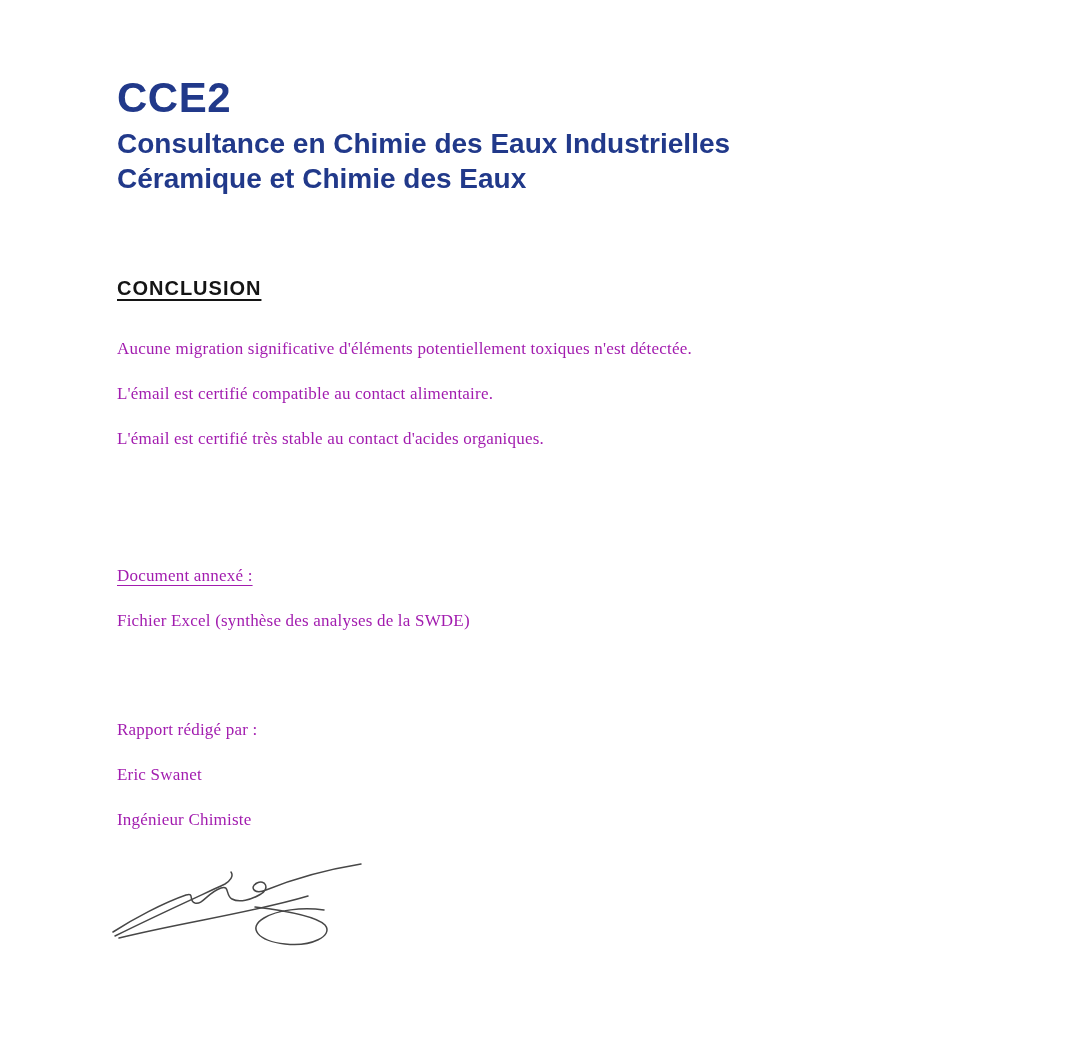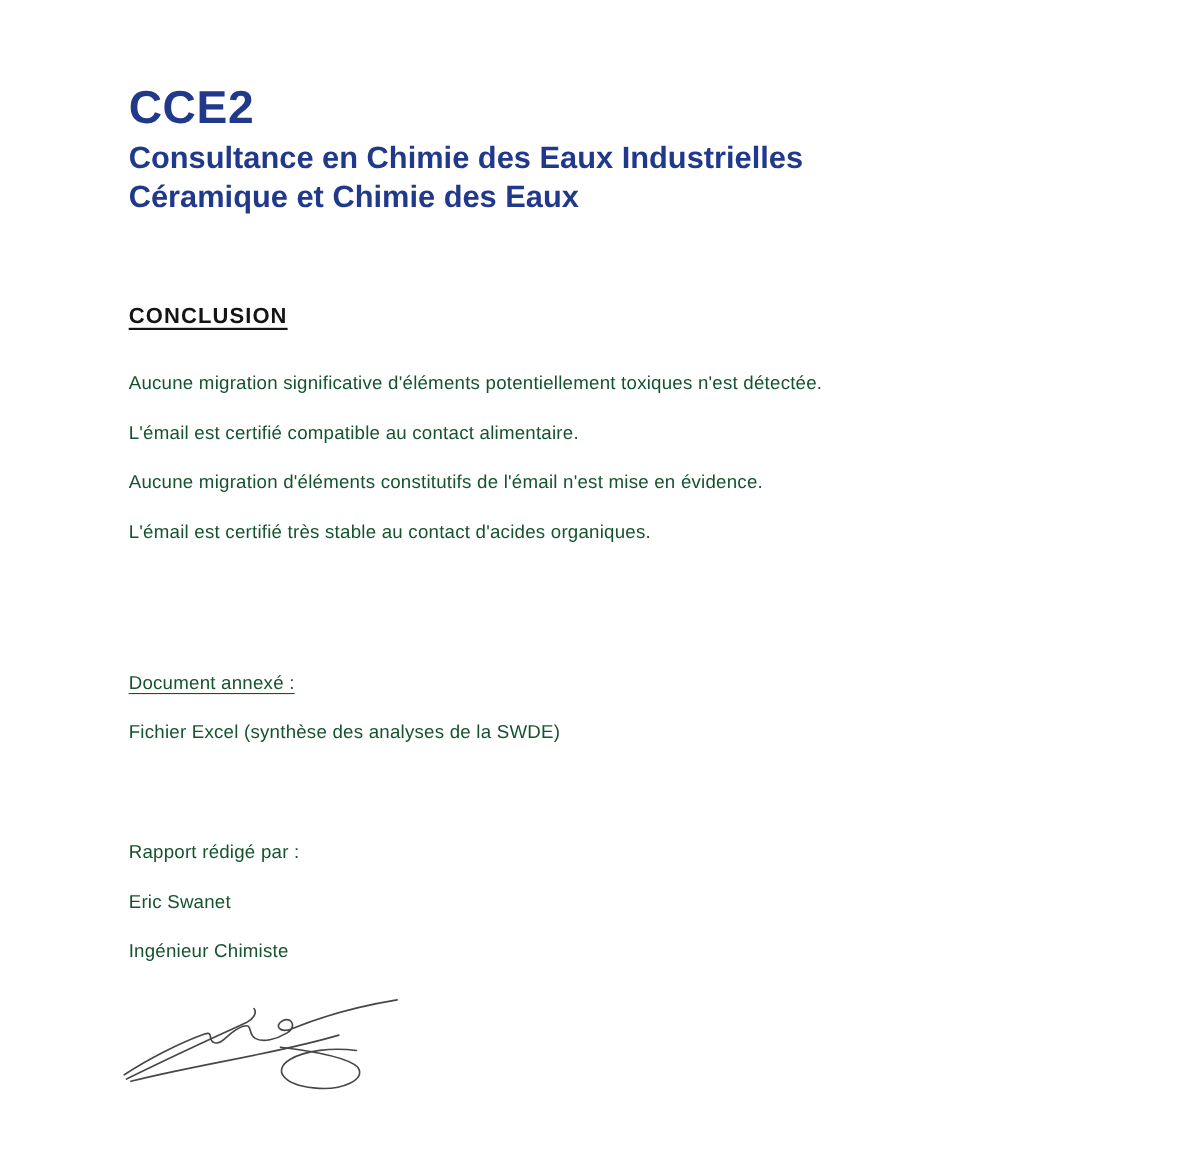--- a/index.html
+++ b/index.html
@@ -39,24 +39,25 @@
     font-weight: 600;
     color: #141414;
     letter-spacing: 1px;
     line-height: 24px;
     text-decoration: underline;
     text-underline-offset: 4px;
     margin-bottom: 38px;
   }
   p.bodyline {
     font-size: 17px;
-    color: #14532d;
+    color: #a21caf;
     line-height: 22px;
     margin-bottom: 23px;
     letter-spacing: 0.2px;
+    font-family: Liberation Serif, serif;
   }
   .underlined {
     text-decoration: underline;
     text-underline-offset: 4px;
   }
   .annex-heading { margin-top: 115px; }
   .author-label { margin-top: 87px; }
   .signature {
     margin-top: 0;
     margin-left: -14px;
@@ -76,21 +77,20 @@
       <div class="subtitle-block">
         <div class="subtitle">Consultance en Chimie des Eaux Industrielles</div>
         <div class="subtitle">Céramique et Chimie des Eaux</div>
       </div>
     </header>
 
     <h2 class="section-title">CONCLUSION</h2>
 
     <p class="bodyline">Aucune migration significative d'éléments potentiellement toxiques n'est détectée.</p>
     <p class="bodyline">L'émail est certifié compatible au contact alimentaire.</p>
-    <p class="bodyline">Aucune migration d'éléments constitutifs de l'émail n'est mise en évidence.</p>
     <p class="bodyline">L'émail est certifié très stable au contact d'acides organiques.</p>
 
     <p class="bodyline underlined annex-heading">Document annexé :</p>
     <p class="bodyline">Fichier Excel (synthèse des analyses de la SWDE)</p>
 
     <p class="bodyline author-label">Rapport rédigé par :</p>
     <p class="bodyline">Eric Swanet</p>
     <p class="bodyline">Ingénieur Chimiste</p>
 
     <div class="signature">

